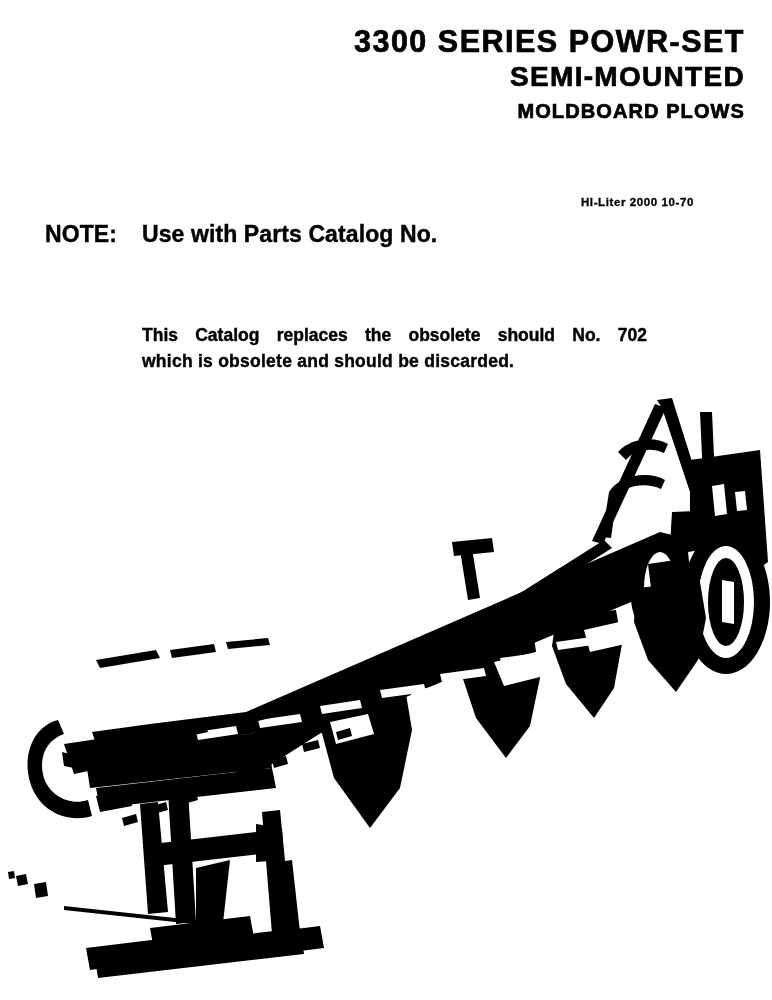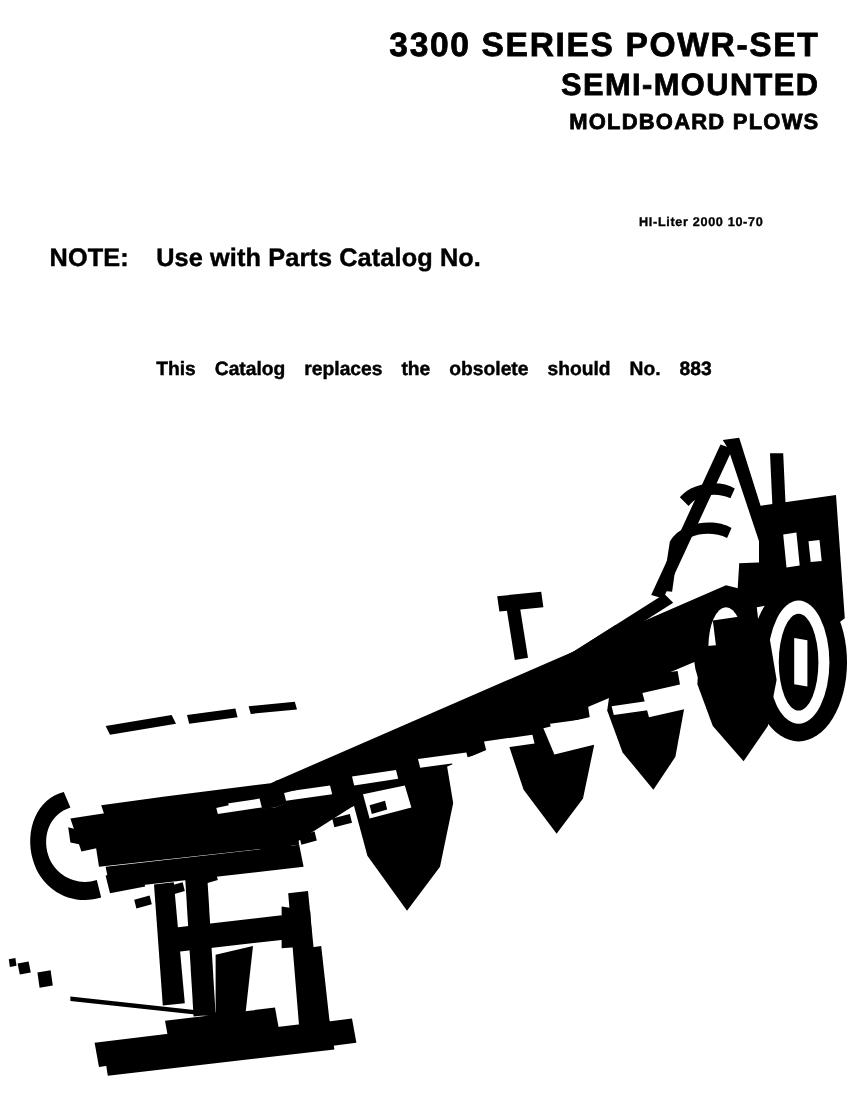--- a/index.html
+++ b/index.html
@@ -134,22 +134,23 @@
 
   <div class="replace-block">
     <div class="replace-line-1">
       <span>This</span>
       <span>Catalog</span>
       <span>replaces</span>
       <span>the</span>
       <span>obsolete</span>
       <span>should</span>
       <span>No.</span>
-      <span>883</span>
+      <span>702</span>
     </div>
+    <div class="replace-line-2">which is obsolete and should be discarded.</div>
   </div>
 
   <div class="photo-wrap">
     <svg width="772" height="600" viewBox="0 0 772 600" xmlns="http://www.w3.org/2000/svg">
       <title>High contrast black and white photograph of a four-bottom semi-mounted moldboard plow viewed from the rear-left, showing the main frame beam, hitch mast, hydraulic cylinder, transport wheels and four plow bottoms</title>
       <rect x="0" y="0" width="772" height="600" fill="#ffffff"></rect>
 
       <g fill="#000000" fill-rule="evenodd">
 
         <path d="M657 8 L672 6 L700 95 L726 96 L727 105 L692 106 L662 16 Z"></path>

